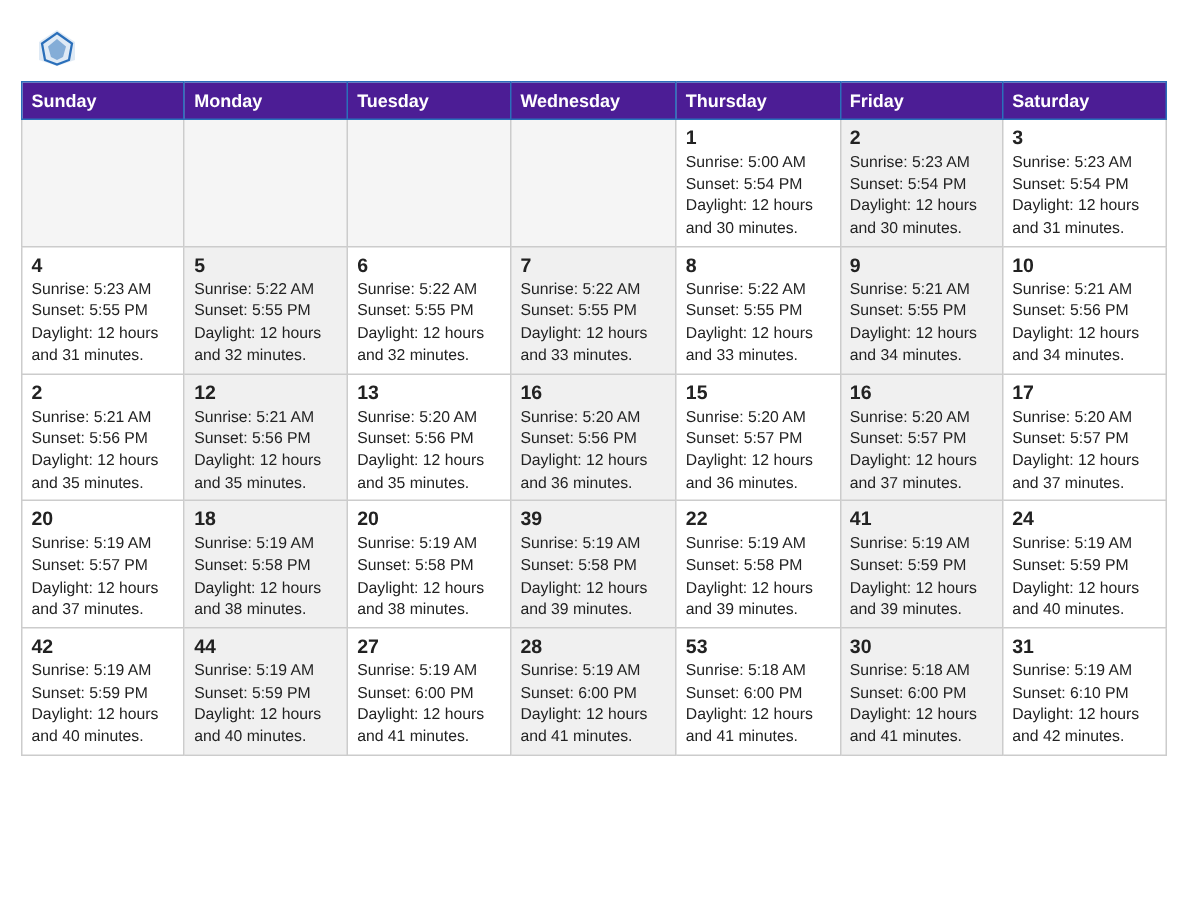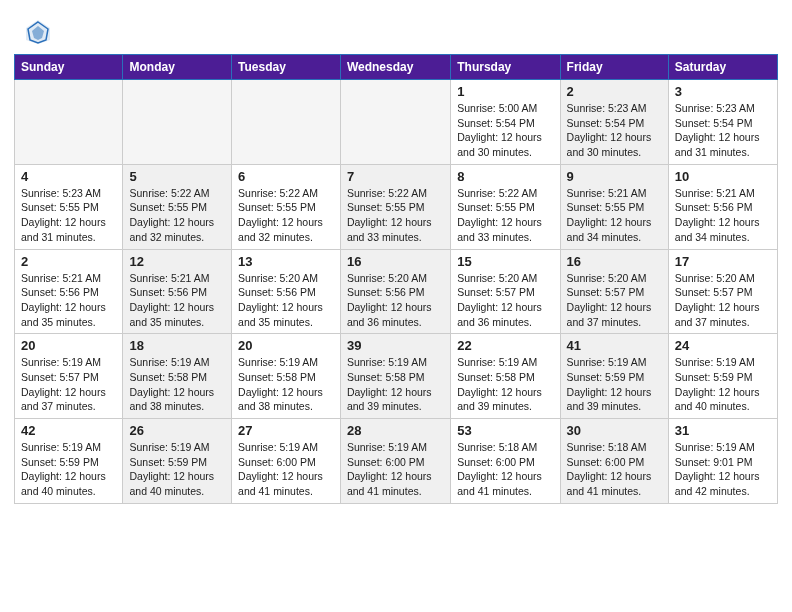--- a/index.html
+++ b/index.html
@@ -302,21 +302,21 @@
         </tr>
         <tr>
           <td class="cal-cell">
             <div class="day-num">42</div>
             <div class="cell-line">Sunrise: 5:19 AM</div>
             <div class="cell-line">Sunset: 5:59 PM</div>
             <div class="cell-line">Daylight: 12 hours</div>
             <div class="cell-line">and 40 minutes.</div>
           </td>
           <td class="cal-cell shaded">
-            <div class="day-num">26</div>
+            <div class="day-num">44</div>
             <div class="cell-line">Sunrise: 5:19 AM</div>
             <div class="cell-line">Sunset: 5:59 PM</div>
             <div class="cell-line">Daylight: 12 hours</div>
             <div class="cell-line">and 40 minutes.</div>
           </td>
           <td class="cal-cell">
             <div class="day-num">27</div>
             <div class="cell-line">Sunrise: 5:19 AM</div>
             <div class="cell-line">Sunset: 6:00 PM</div>
             <div class="cell-line">Daylight: 12 hours</div>
@@ -339,20 +339,20 @@
           <td class="cal-cell shaded">
             <div class="day-num">30</div>
             <div class="cell-line">Sunrise: 5:18 AM</div>
             <div class="cell-line">Sunset: 6:00 PM</div>
             <div class="cell-line">Daylight: 12 hours</div>
             <div class="cell-line">and 41 minutes.</div>
           </td>
           <td class="cal-cell">
             <div class="day-num">31</div>
             <div class="cell-line">Sunrise: 5:19 AM</div>
-            <div class="cell-line">Sunset: 9:01 PM</div>
+            <div class="cell-line">Sunset: 6:10 PM</div>
             <div class="cell-line">Daylight: 12 hours</div>
             <div class="cell-line">and 42 minutes.</div>
           </td>
         </tr>
       </tbody>
   </table>
 </div>
 
 </body></html>

